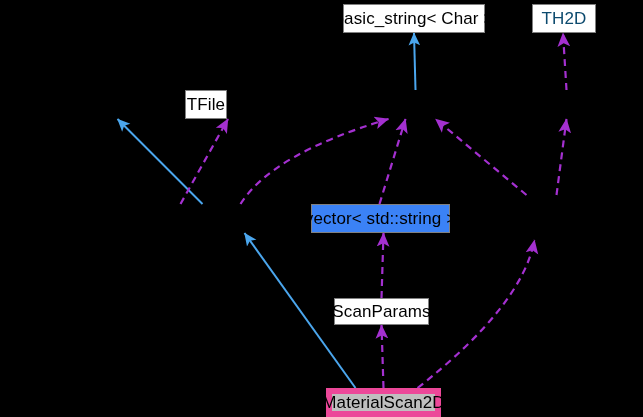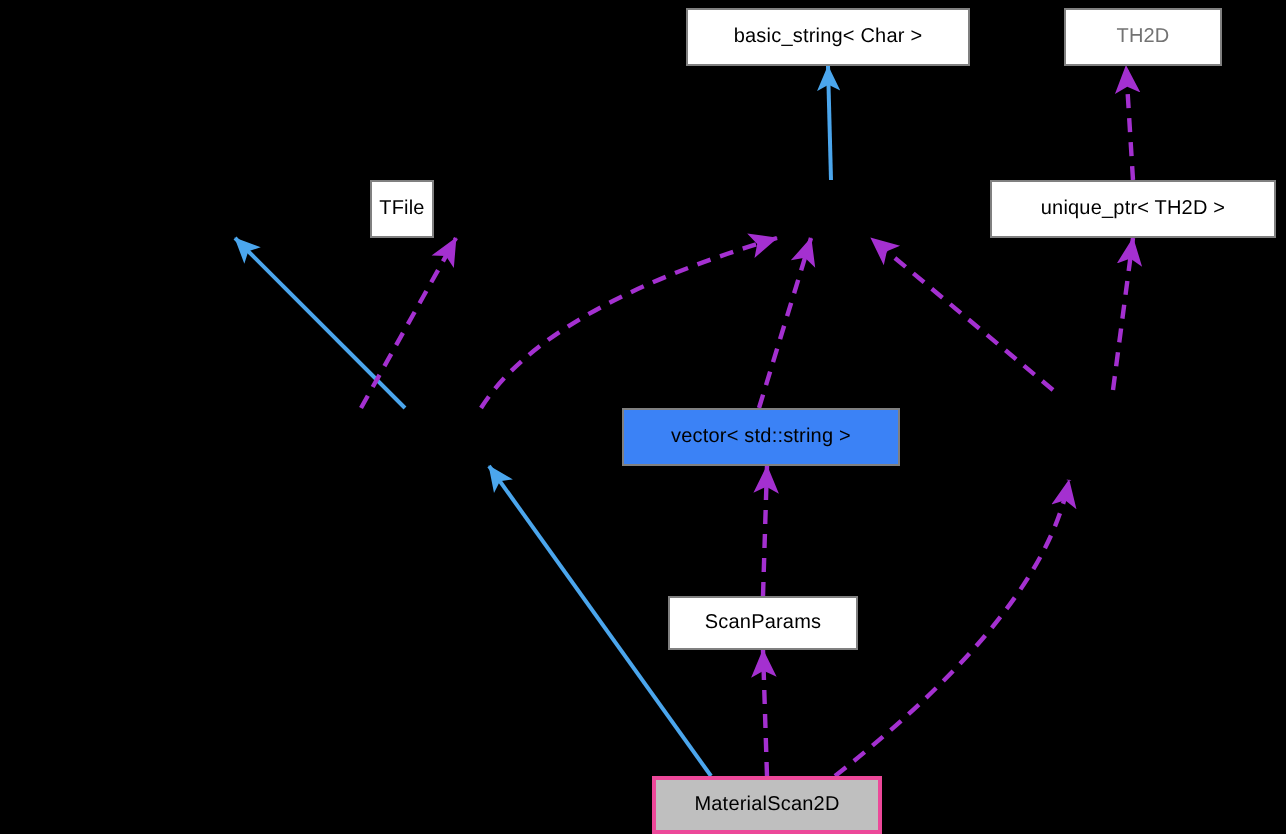--- a/index.html
+++ b/index.html
@@ -15,27 +15,27 @@
   .node{
     position:absolute;
     box-sizing:border-box;
     display:flex;
     align-items:center;
     justify-content:center;
     text-align:right;
     background:#ffffff;
     border:1px solid #808080;
     color:#000000;
-    font-size:10px;
+    font-size:17px;
     line-height:15px;
     letter-spacing:0.1px;
     white-space:pre;
     z-index:2;
   }
-  .node.highlight{ background:#bfbfbf; border:2px solid #ec4899; }
+  .node.highlight{ background:#bfbfbf; border:6px solid #ec4899; }
 </style>
 </head>
 <body>
 
 <div id="canvas" style="background: rgb(0, 0, 0);">
   <svg id="edges" viewBox="0 0 643 417" xmlns="http://www.w3.org/2000/svg">
       <defs>
         <marker id="head-inh" markerWidth="7" markerHeight="7" refX="6.2" refY="3.5" orient="auto" markerUnits="strokeWidth">
           <path d="M0,0.6 L6.4,3.5 L0,6.4 L1.5,3.5 Z" fill="#4ba6ed"></path>
         </marker>
@@ -50,19 +50,18 @@
       <path d="M240.5,204 Q272.5,153.5 388.5,119" fill="none" stroke="#a430d0" stroke-width="2.2" stroke-dasharray="7,5" marker-end="url(#head-use)"></path>
       <path d="M379.5,204 L405.5,119" fill="none" stroke="#a430d0" stroke-width="2.2" stroke-dasharray="7,5" marker-end="url(#head-use)"></path>
       <path d="M526.5,195 L435.5,119" fill="none" stroke="#a430d0" stroke-width="2.2" stroke-dasharray="7,5" marker-end="url(#head-use)"></path>
       <path d="M556.5,195 L566.5,119" fill="none" stroke="#a430d0" stroke-width="2.2" stroke-dasharray="7,5" marker-end="url(#head-use)"></path>
       <path d="M566.5,90 L563,33" fill="none" stroke="#a430d0" stroke-width="2.2" stroke-dasharray="7,5" marker-end="url(#head-use)"></path>
       <path d="M381.5,298 L383.5,233" fill="none" stroke="#a430d0" stroke-width="2.2" stroke-dasharray="7,5" marker-end="url(#head-use)"></path>
       <path d="M383.5,388 L381.5,325" fill="none" stroke="#a430d0" stroke-width="2.2" stroke-dasharray="7,5" marker-end="url(#head-use)"></path>
       <path d="M417.5,388 Q522,306 534.5,240" fill="none" stroke="#a430d0" stroke-width="2.2" stroke-dasharray="7,5" marker-end="url(#head-use)"></path>
     </svg>
 <div class="node" style="left: 343px; top: 4px; width: 142px; height: 29px; background: rgb(255, 255, 255); border-color: rgb(128, 128, 128); color: rgb(0, 0, 0);">basic_string&lt; Char &gt;</div>
-    <div class="node" style="left: 532px; top: 4px; width: 79px; height: 29px; background: rgb(255, 255, 255); border-color: rgb(128, 128, 128); color: #737373;">TH2D</div>
-    <div class="node" style="left: 185px; top: 90px; width: 32px; height: 29px; background: rgb(255, 255, 255); border-color: rgb(128, 128, 128); color: rgb(0, 0, 0);">TFile</div>
-    <div class="node" style="left: 495px; top: 90px; width: 143px; height: 29px; background: rgb(255, 255, 255); border-color: rgb(128, 128, 128); color: rgb(0, 0, 0);">unique_ptr&lt; TH2D &gt;</div>
+    <div class="node" style="left: 532px; top: 4px; width: 64px; height: 29px; background: rgb(255, 255, 255); border-color: rgb(128, 128, 128); color: #0c4a6e;">TH2D</div>
+    <div class="node" style="left: 185px; top: 90px; width: 42px; height: 29px; background: rgb(255, 255, 255); border-color: rgb(128, 128, 128); color: rgb(0, 0, 0);">TFile</div>
     <div class="node" style="left: 311px; top: 204px; width: 139px; height: 29px; background: #3b82f6; border-color: rgb(128, 128, 128); color: rgb(0, 0, 0);">vector&lt; std::string &gt;</div>
     <div class="node" style="left: 334px; top: 298px; width: 95px; height: 27px; background: rgb(255, 255, 255); border-color: rgb(128, 128, 128); color: rgb(0, 0, 0);">ScanParams</div>
     <div class="node highlight" style="left: 326px; top: 388px; width: 115px; height: 29px; background: rgb(191, 191, 191); color: rgb(0, 0, 0);">MaterialScan2D</div>
   </div>
 
 </body></html>

